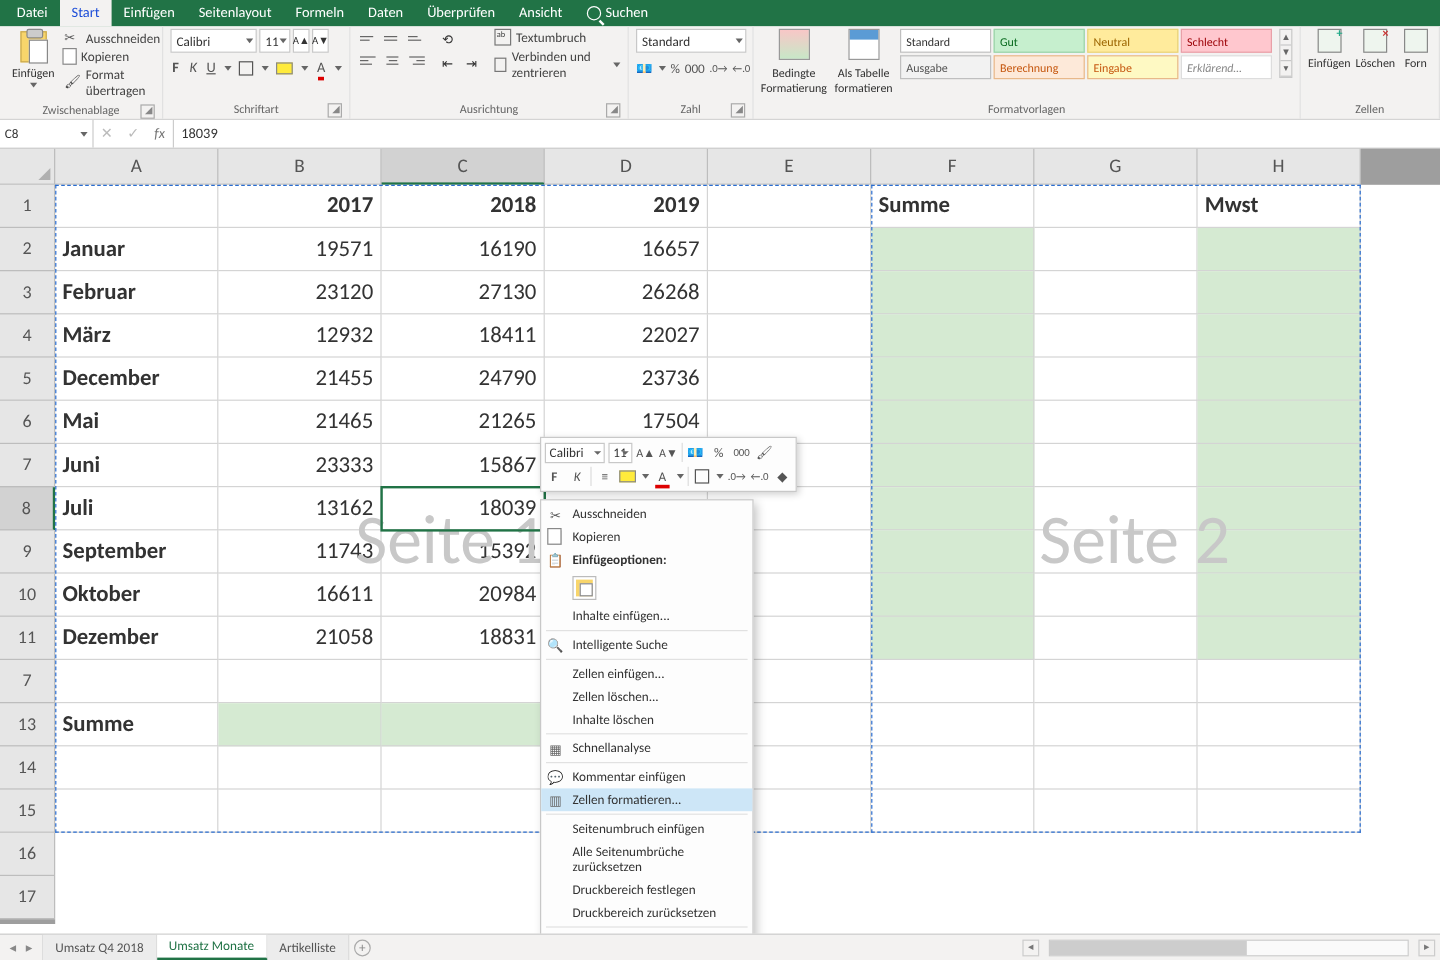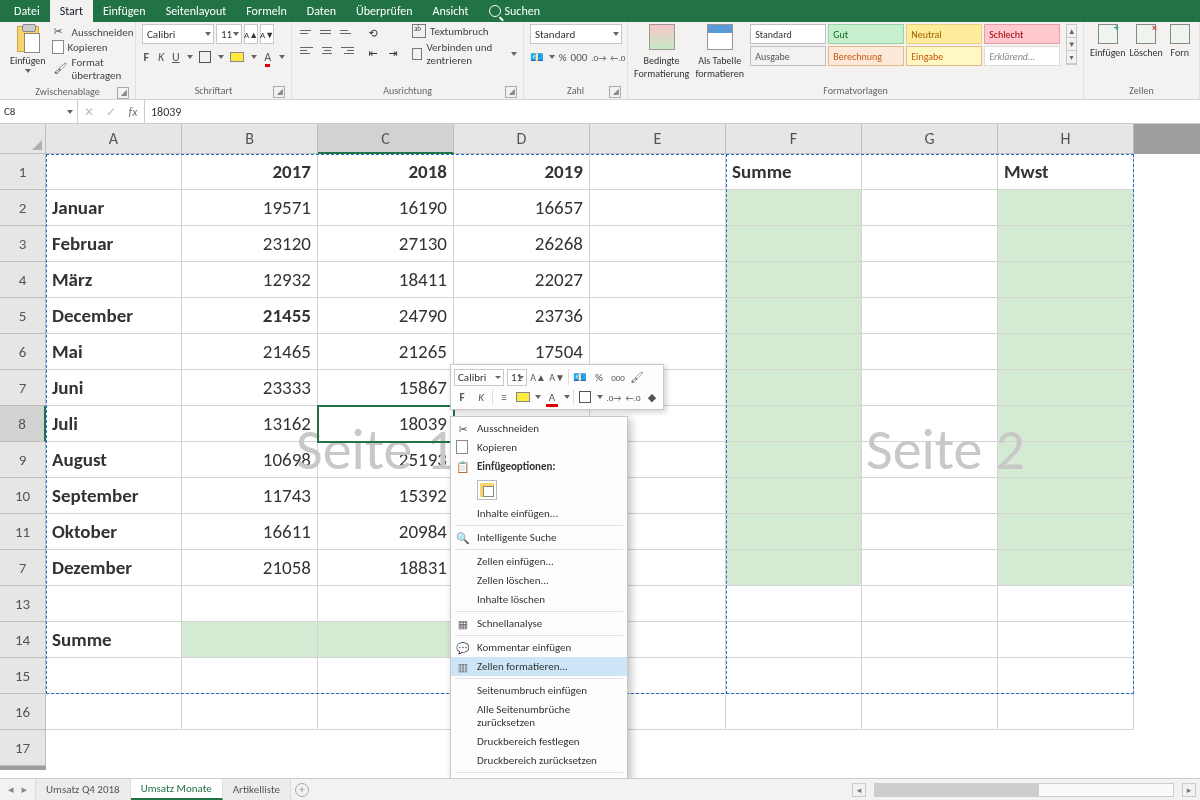--- a/index.html
+++ b/index.html
@@ -1,21 +1,21 @@
 <!DOCTYPE html>
 <html><head>
 <meta charset="utf-8">
 <style>
 * { box-sizing: border-box; margin: 0; padding: 0; font-family: "Segoe UI", Calibri, Arial, sans-serif; }
 body { background: #fff; font-size: 12px; color: #333; overflow: hidden; width: 1200px; height: 800px; position: relative; }
 
 
 .ribbon-tabs { background: #217346; height: 22px; display: flex; align-items: stretch; padding-left: 4px; color: #fff; font-size: 12px; }
 .ribbon-tabs .tab { padding: 4px 10px; cursor: pointer; }
-.ribbon-tabs .tab.active { background: #f3f2f1; color: #0f172a; }
+.ribbon-tabs .tab.active { background: #f3f2f1; color: #1d4ed8; }
 .ribbon-tabs .search { display: flex; align-items: center; gap: 4px; padding: 0 10px; }
 .search-icon { width: 12px; height: 12px; border: 1.5px solid #fff; border-radius: 50%; position: relative; }
 .search-icon:after { content: ''; position: absolute; width: 5px; height: 1.5px; background: #fff; bottom: -3px; right: -4px; transform: rotate(45deg); }
 
 
 .ribbon { background: #f3f2f1; height: 78px; border-bottom: 1px solid #d4d4d4; display: flex; font-size: 11px; }
 .group { border-right: 1px solid #e1e1e1; padding: 2px 6px 0 6px; display: flex; flex-direction: column; justify-content: space-between; }
 .group-label { text-align: center; font-size: 10px; color: #666; padding: 2px 0; position: relative; }
 .dlg-launcher { position: absolute; right: 0; bottom: 1px; width: 12px; height: 12px; border: 1px solid #aaa; font-size: 8px; line-height: 8px; color: #888; text-align: right; padding-right: 1px; }
 .group-body { display: flex; gap: 4px; align-items: flex-start; flex: 1; }
@@ -423,21 +423,21 @@
         <div class="pcell num" style="width: 136px;">12932</div>
         <div class="pcell num" style="width: 136px;">18411</div>
         <div class="pcell num" style="width: 136px;">22027</div>
         <div class="pcell " style="width: 136px;"></div>
         <div class="pcell green" style="width: 136px;"></div>
         <div class="pcell " style="width: 136px;"></div>
         <div class="pcell green" style="width: 136px;"></div>
       </div>
       <div class="prow">
         <div class="pcell bold" style="width: 136px;">December</div>
-        <div class="pcell num" style="width: 136px; font-weight: bold;">21455</div>
+        <div class="pcell num" style="width: 136px;">21455</div>
         <div class="pcell num" style="width: 136px;">24790</div>
         <div class="pcell num" style="width: 136px;">23736</div>
         <div class="pcell " style="width: 136px;"></div>
         <div class="pcell green" style="width: 136px;"></div>
         <div class="pcell " style="width: 136px;"></div>
         <div class="pcell green" style="width: 136px;"></div>
       </div>
       <div class="prow">
         <div class="pcell bold" style="width: 136px;">Mai</div>
         <div class="pcell num" style="width: 136px;">21465</div>
@@ -455,30 +455,20 @@
         <div class="pcell num" style="width: 136px;"></div>
         <div class="pcell " style="width: 136px;"></div>
         <div class="pcell green" style="width: 136px;"></div>
         <div class="pcell " style="width: 136px;"></div>
         <div class="pcell green" style="width: 136px;"></div>
       </div>
       <div class="prow">
         <div class="pcell bold" style="width: 136px;">Juli</div>
         <div class="pcell num" style="width: 136px;">13162</div>
         <div class="pcell num selected-cell" style="width: 136px;">18039</div>
-        <div class="pcell num" style="width: 136px;"></div>
-        <div class="pcell " style="width: 136px;"></div>
-        <div class="pcell green" style="width: 136px;"></div>
-        <div class="pcell " style="width: 136px;"></div>
-        <div class="pcell green" style="width: 136px;"></div>
-      </div>
-      <div class="prow">
-        <div class="pcell bold" style="width: 136px;">August</div>
-        <div class="pcell num" style="width: 136px;">10698</div>
-        <div class="pcell num" style="width: 136px;">25193</div>
         <div class="pcell num" style="width: 136px;"></div>
         <div class="pcell " style="width: 136px;"></div>
         <div class="pcell green" style="width: 136px;"></div>
         <div class="pcell " style="width: 136px;"></div>
         <div class="pcell green" style="width: 136px;"></div>
       </div>
       <div class="prow">
         <div class="pcell bold" style="width: 136px;">September</div>
         <div class="pcell num" style="width: 136px;">11743</div>
         <div class="pcell num" style="width: 136px;">15392</div>

